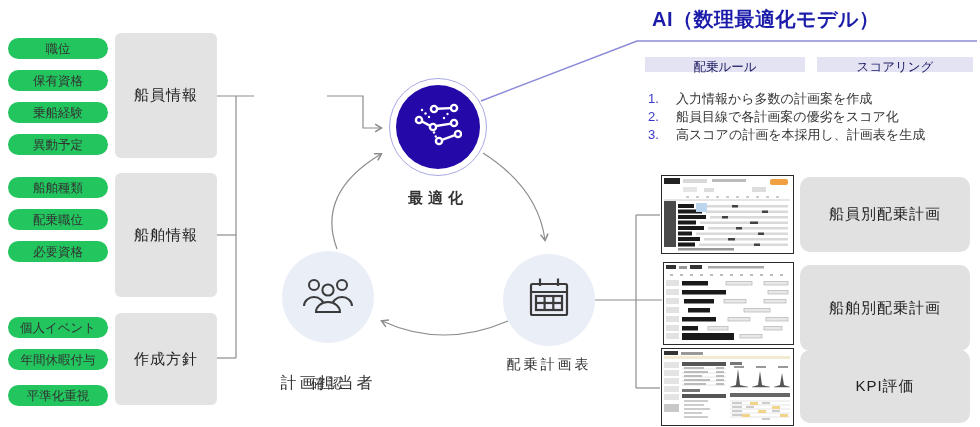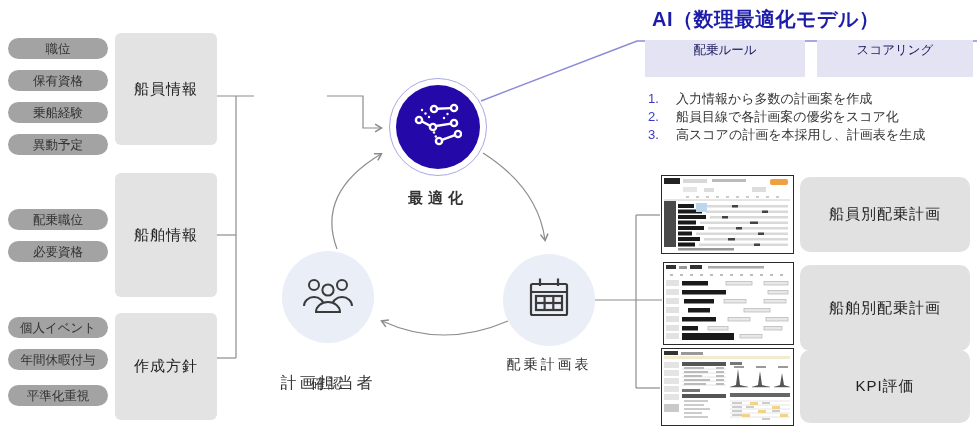--- a/index.html
+++ b/index.html
@@ -2,21 +2,21 @@
 <html><head>
 <meta charset="utf-8">
 <style>
   * { margin:0; padding:0; box-sizing:border-box; }
   html,body { background:#fff; }
   body { font-family:"Liberation Sans","DejaVu Sans",sans-serif; }
   .canvas { position:relative; width:980px; height:427px; background:#fff; overflow:hidden; }
 
   
   .pill { position:absolute; left:8px; width:100px; height:21px; line-height:23px;
-          background:#a3a3a3; border-radius:12px; text-align:center;
+          background:#22c55e; border-radius:12px; text-align:center;
           font-size:12.5px; color:#333; }
   
   .gbox { position:absolute; left:115px; width:102px; background:#e3e3e3; border-radius:6px;
           display:flex; align-items:center; justify-content:center;
           font-size:15px; color:#222; letter-spacing:1px; }
 
   
   .lines { position:absolute; left:0; top:0; z-index:1; }
 
   
@@ -34,21 +34,21 @@
 
   .node-label { position:absolute; z-index:2; text-align:center; color:#333; }
   .opt-label { left:378px; top:189px; width:120px; font-size:15px; letter-spacing:5px;font-weight:bold; }
   .planner-label1 { left:258px; top:373px; width:140px; font-size:16px; letter-spacing:3px; }
   .planner-label2 { left:258px; top:375px; width:140px; font-size:14px; letter-spacing:3px; }
   .schedule-label { left:469px; top:356px; width:160px; font-size:14px; letter-spacing:3px; }
 
   
   .ai-title { position:absolute; left:652px; top:6px; font-size:20px; font-weight:bold;
               color:#1c1caa; letter-spacing:0.5px; z-index:2; }
-  .tab { position:absolute; top:40px; height:37px; line-height:21px; background:#e3e3f4;
+  .tab { position:absolute; top:57px; height:15px; line-height:21px; background:#e3e3f4;
          text-align:center; font-size:12.5px; color:#1a1a5e; z-index:2; }
   .tab-1 { left:645px; width:160px; }
   .tab-2 { left:817px; width:156px; }
   .steps { position:absolute; left:648px; top:90px; width:330px; z-index:2; }
   .step  { display:flex; font-size:13px; line-height:17px; margin-bottom:1px; color:#333; }
   .step .num { width:28px; color:#3a3ac8; }
 
   
   .thumb { position:absolute; background:#fff; border:1.5px solid #2a2a2a; z-index:2; }
   .thumb svg { display:block; }
@@ -95,30 +95,31 @@
     </g>
 
     <path d="M481 101 L637 41 H977" fill="none" stroke="#8a8ad8" stroke-width="1.4"></path>
   </svg>
 
   <div class="pill" style="top:38px">職位</div>
   <div class="pill" style="top:70px">保有資格</div>
   <div class="pill" style="top:102px">乗船経験</div>
   <div class="pill" style="top:134px">異動予定</div>
 
+  <div class="pill" style="top:177px">船舶種類</div>
   <div class="pill" style="top:209px">配乗職位</div>
   <div class="pill" style="top:241px">必要資格</div>
 
   <div class="pill" style="top:317px">個人イベント</div>
   <div class="pill" style="top:349px">年間休暇付与</div>
   <div class="pill" style="top:385px">平準化重視</div>
 
-  <div class="gbox" style="top:33px;height:112px">船員情報</div>
+  <div class="gbox" style="top:33px;height:125px">船員情報</div>
   <div class="gbox" style="top:173px;height:124px">船舶情報</div>
-  <div class="gbox" style="top:313px;height:107px">作成方針</div>
+  <div class="gbox" style="top:313px;height:92px">作成方針</div>
 
 
   <div class="node opt-ring">
     <div class="opt-core">
       <span>
         <svg width="48" height="48" viewBox="0 0 48 48" fill="none" stroke="#fff" stroke-width="2.4">
           <circle cx="20" cy="8" r="3.1"></circle>
             <circle cx="40" cy="7" r="3.1"></circle>
           <line x1="23.2" y1="7.8" x2="36.8" y2="7.1"></line>
           <circle cx="5" cy="19" r="3.1"></circle>

